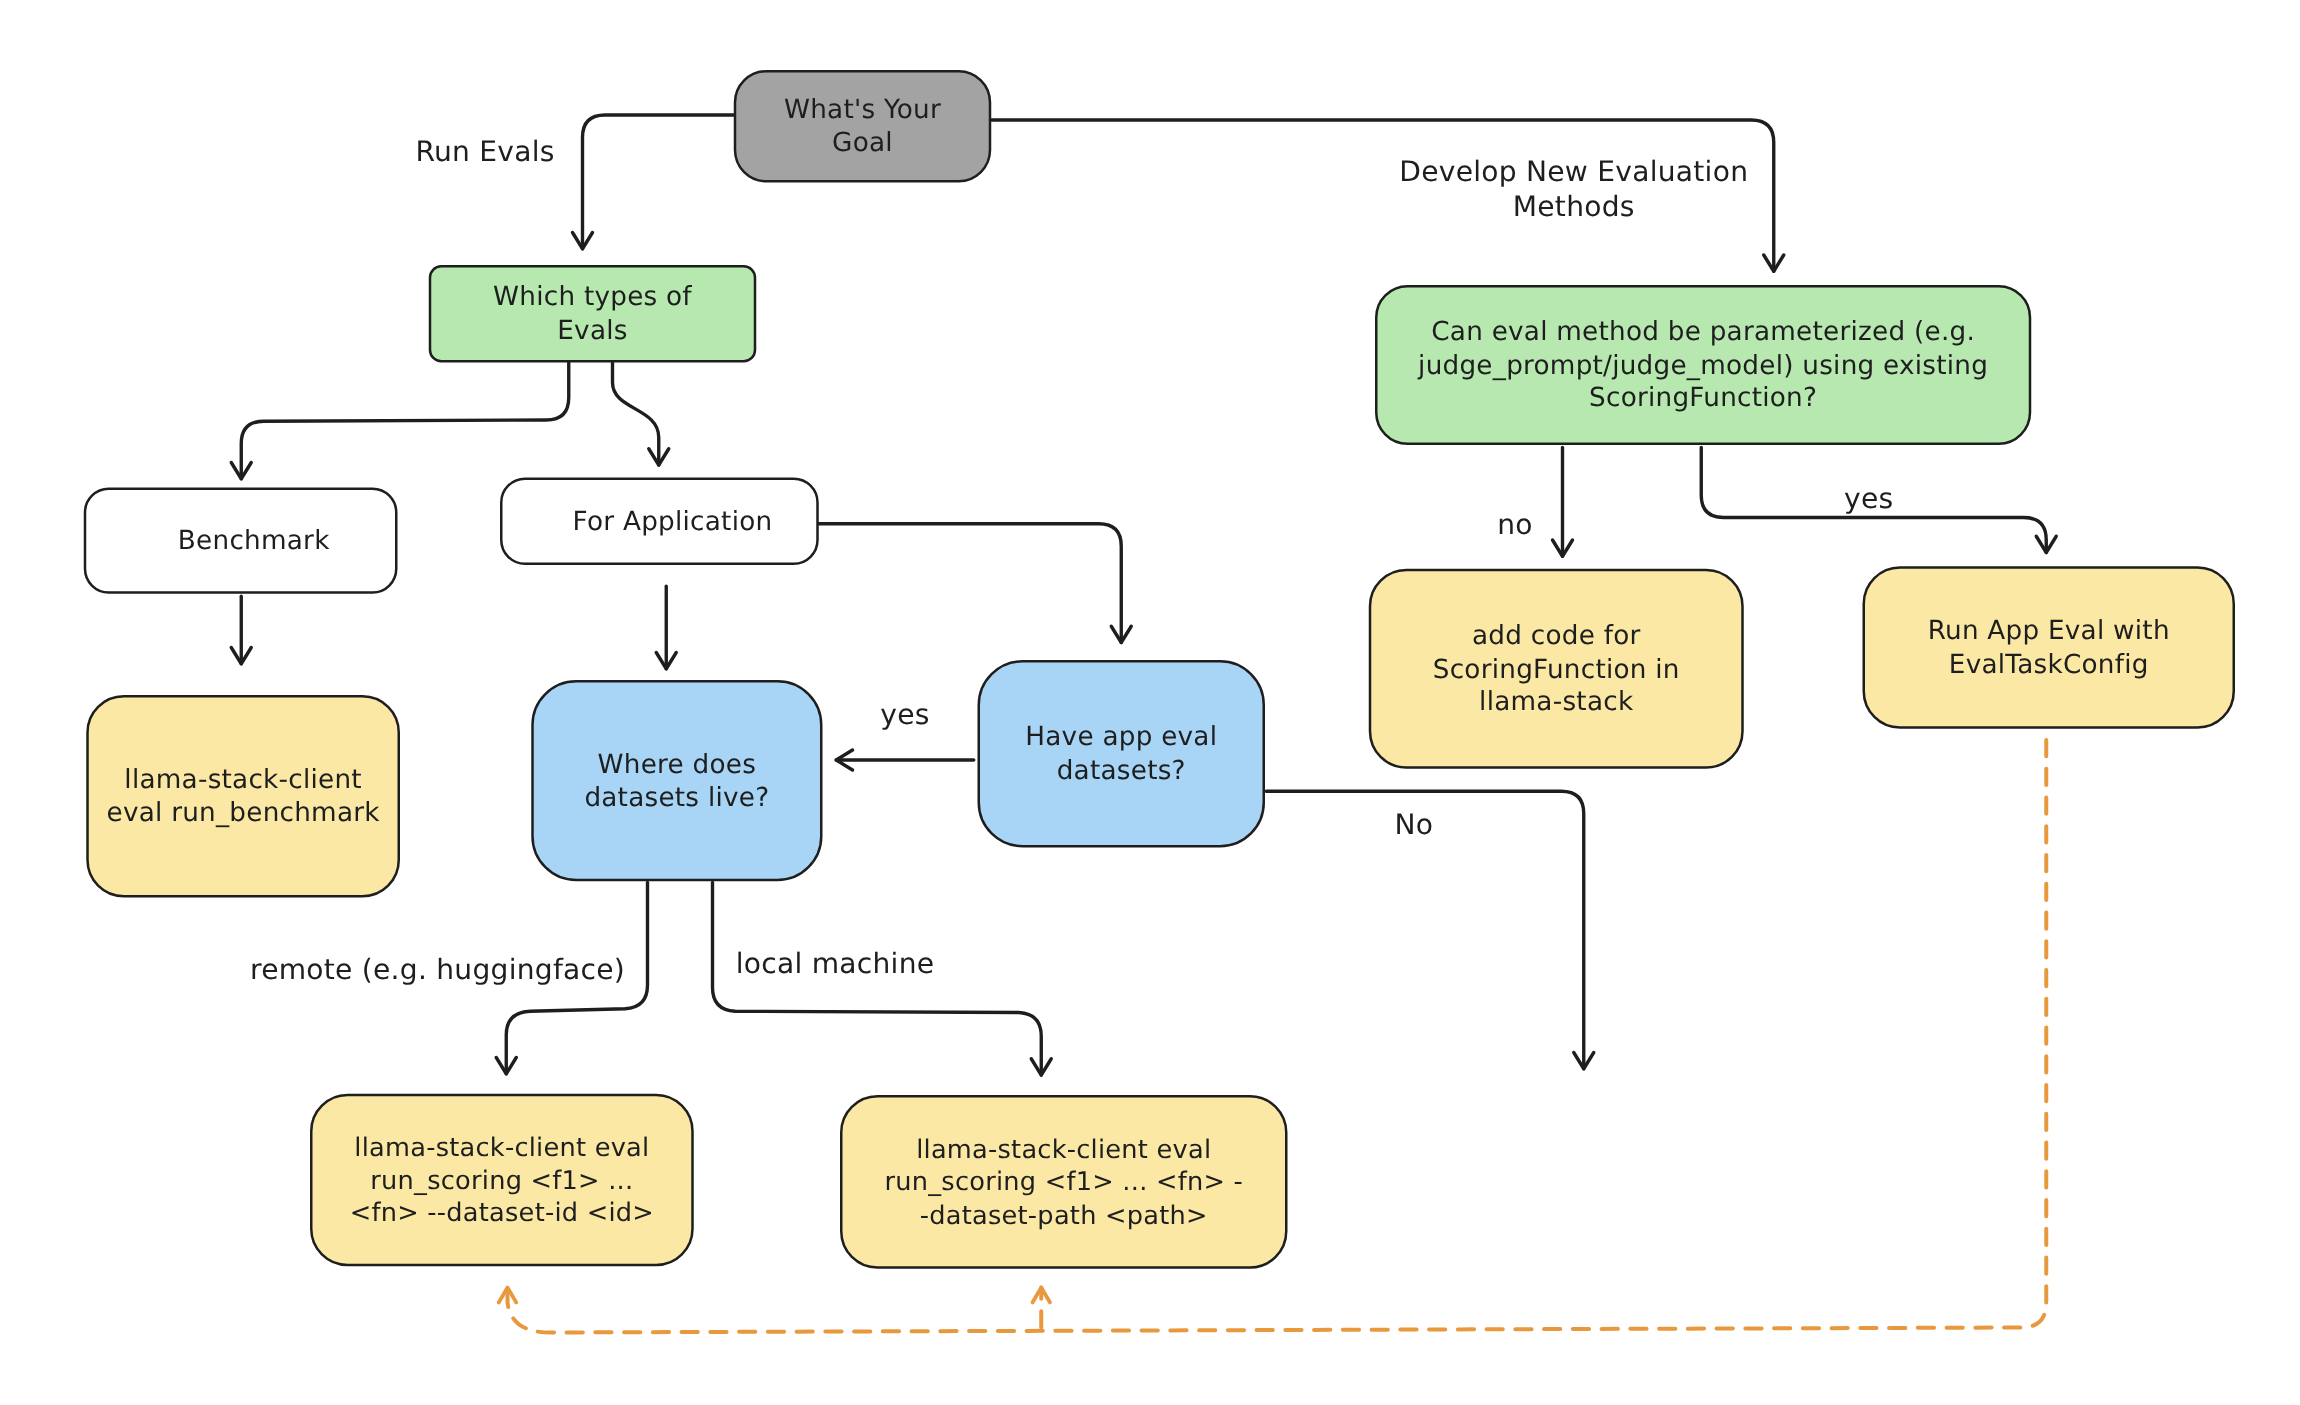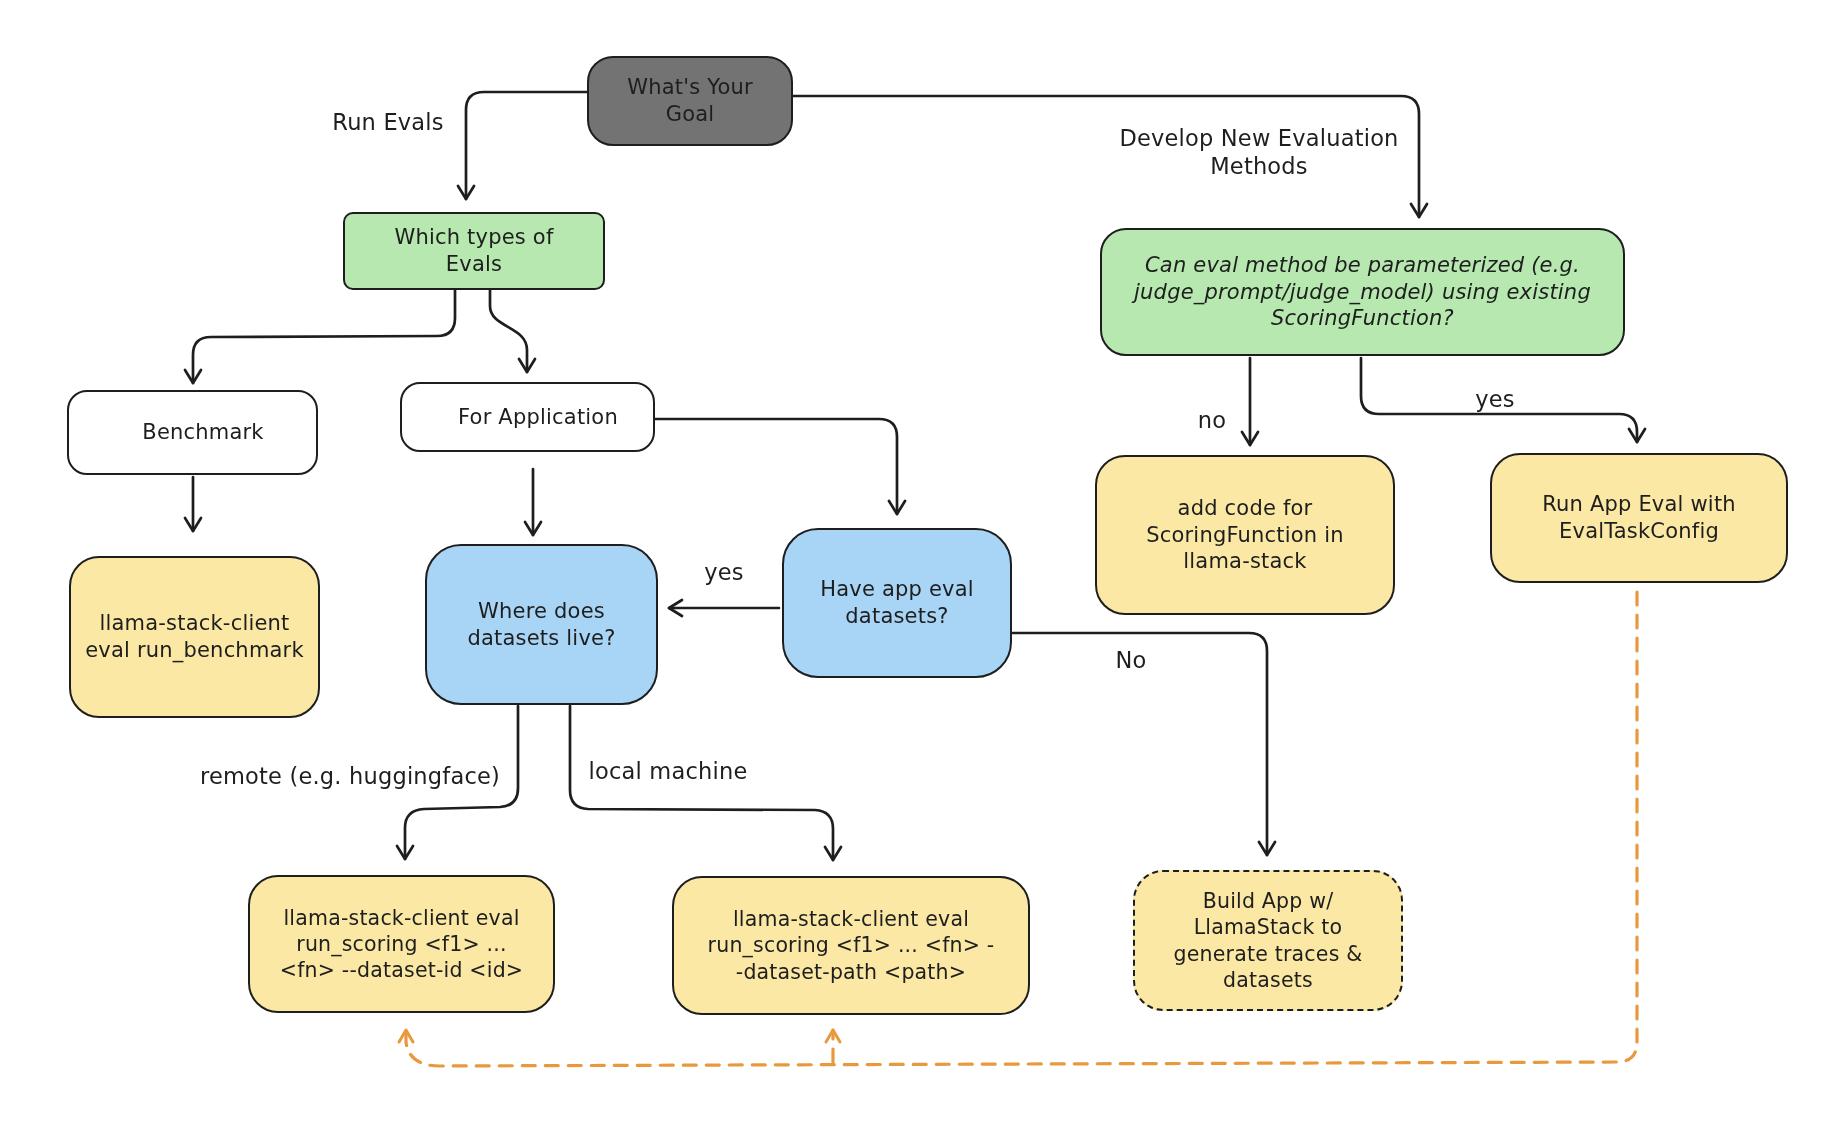--- a/index.html
+++ b/index.html
@@ -8,21 +8,21 @@
     font-family:"DejaVu Sans", sans-serif; color:#1e1e1e; overflow:hidden;
   }
   .edges { position:absolute; left:0; top:0; width:1840px; height:1124px; }
   .node {
     position:absolute; display:flex; align-items:center; justify-content:center;
     text-align:center; box-sizing:border-box;
     border:2.7px solid #1e1e1e; background:#ffffff;
     font-size:21px; line-height:1.28; letter-spacing:0.2px;
   }
   .node .node-text { display:inline-block; }
-  .pink   { background:#737373; border-radius:26px; }
+  .pink   { background:#a3a3a3; border-radius:26px; }
   .green  { background:#b6e8b0; border-radius:10px; }
   .white  { background:#ffffff; border-radius:20px;padding-left:21px; }
   .yellow { background:#fae8a4; border-radius:30px; }
   .blue   { background:#a8d4f5; border-radius:36px; }
   .dashed { border-style:dashed; }
   .edge-label {
     position:absolute; transform:translate(-50%,-50%);
     font-size:22.5px; text-align:center; white-space:nowrap; letter-spacing:0.2px;
   }
   .edge-label.wrap { white-space:normal; width:330px; line-height:1.25; }
@@ -84,42 +84,39 @@
 
   <div class="node blue" style="left:782px; top:528px; width:230px; height:150px;">
     <span class="node-text" style="max-width:172px;">Have app eval datasets?</span>
   </div>
 
   <div class="node blue" style="left:425px; top:544px; width:233px; height:161px;">
     <span class="node-text" style="max-width:170px;">Where does datasets live?</span>
   </div>
 
   <div class="node green" style="left:1100px; top:228px; width:525px; height:128px; border-radius:26px;">
-    <span class="node-text" style="max-width:497px;font-style:italic;">Can eval method be parameterized (e.g. judge_prompt/judge_model) using existing ScoringFunction?</span>
+    <span class="node-text" style="max-width:497px;">Can eval method be parameterized (e.g. judge_prompt/judge_model) using existing ScoringFunction?</span>
   </div>
 
   <div class="node yellow" style="left:1490px; top:453px; width:298px; height:130px;">
     <span class="node-text" style="max-width:220px;">Run App Eval with EvalTaskConfig</span>
   </div>
 
   <div class="node yellow" style="left:1095px; top:455px; width:300px; height:160px;">
     <span class="node-text" style="max-width:230px;">add code for ScoringFunction in llama-stack</span>
   </div>
 
   <div class="node yellow" style="left:248px; top:875px; width:307px; height:138px; font-size:20.5px;">
     <span class="node-text" style="max-width:272px;">llama-stack-client eval run_scoring &lt;f1&gt; ... &lt;fn&gt; --dataset-id &lt;id&gt;</span>
   </div>
 
   <div class="node yellow" style="left:672px; top:876px; width:358px; height:139px; font-size:20.5px;">
     <span class="node-text" style="max-width:288px;">llama-stack-client eval run_scoring &lt;f1&gt; ... &lt;fn&gt; --dataset-path &lt;path&gt;</span>
   </div>
 
-  <div class="node yellow dashed" style="left:1133px; top:870px; width:270px; height:141px; font-size:20.5px;">
-    <span class="node-text" style="max-width:222px;">Build App w/ LlamaStack to generate traces &amp; datasets</span>
-  </div>
 
   <div class="edge-label" style="left:388px; top:122px;">Run Evals</div>
 
   <div class="edge-label wrap" style="left:1259px; top:152px;">Develop New Evaluation Methods</div>
 
   <div class="edge-label" style="left:724px; top:572px;">yes</div>
 
   <div class="edge-label" style="left:1131px; top:660px;">No</div>
 
   <div class="edge-label" style="left:350px; top:776px;">remote (e.g. huggingface)</div>

